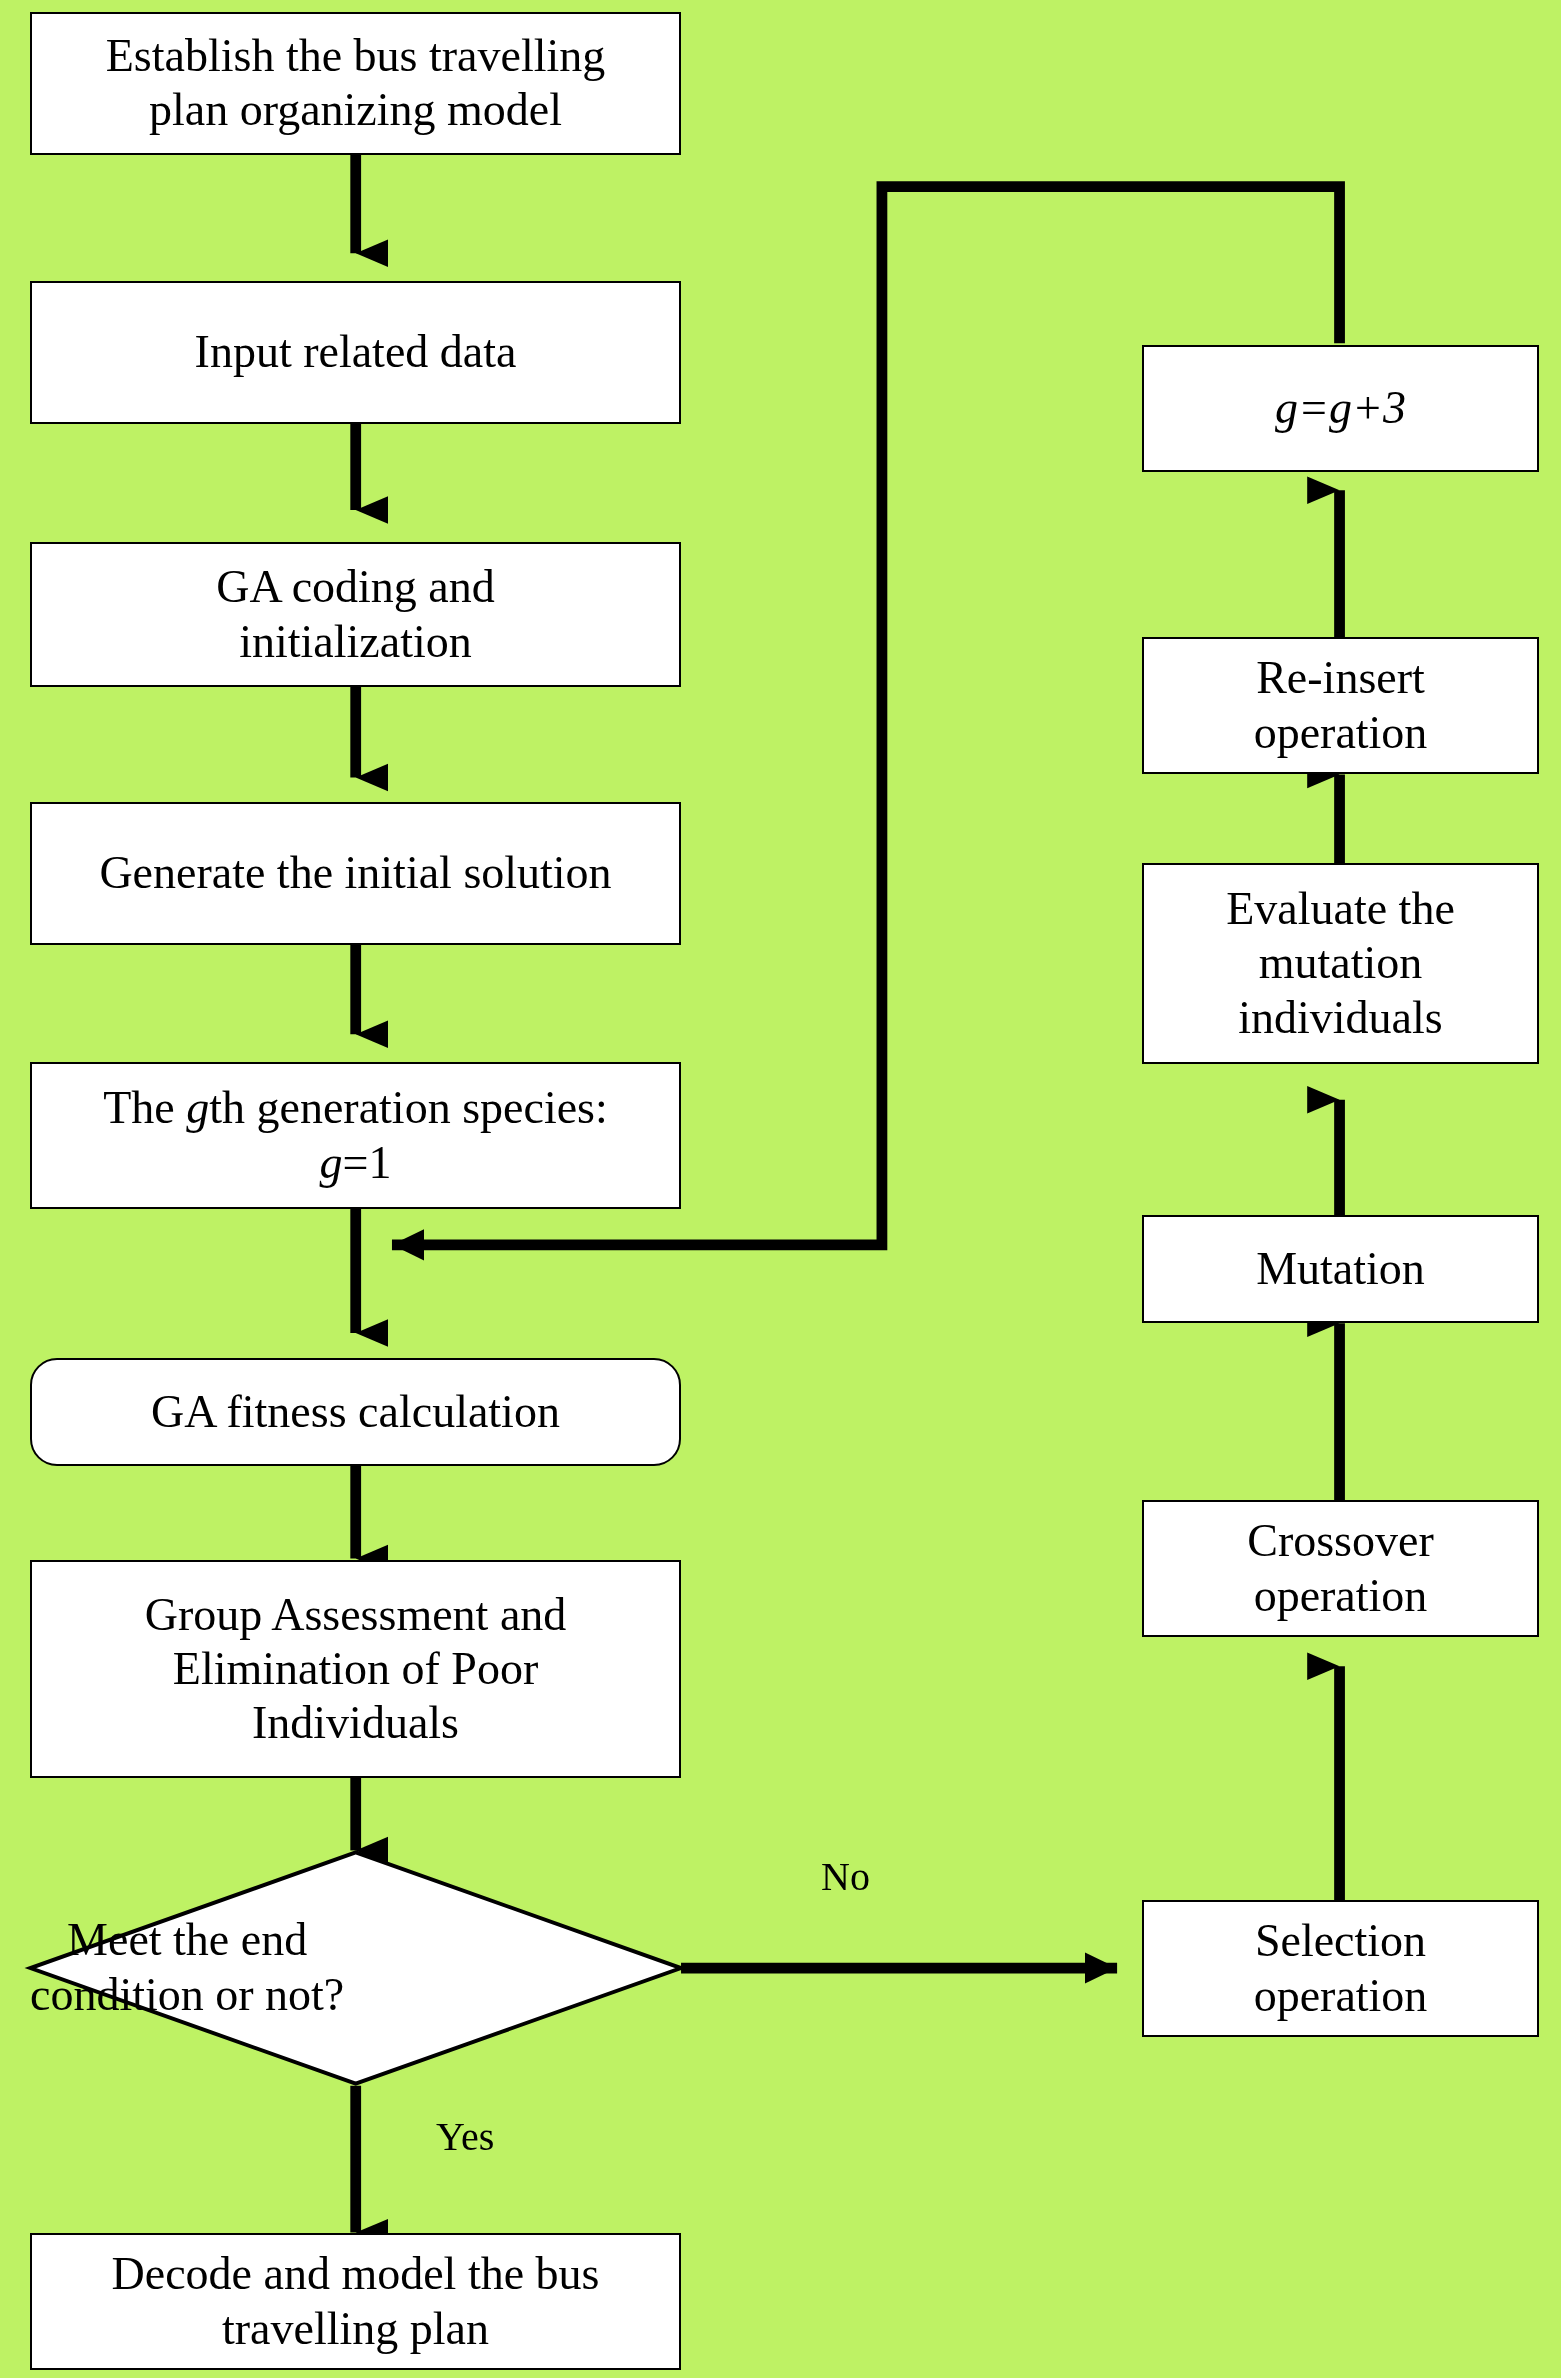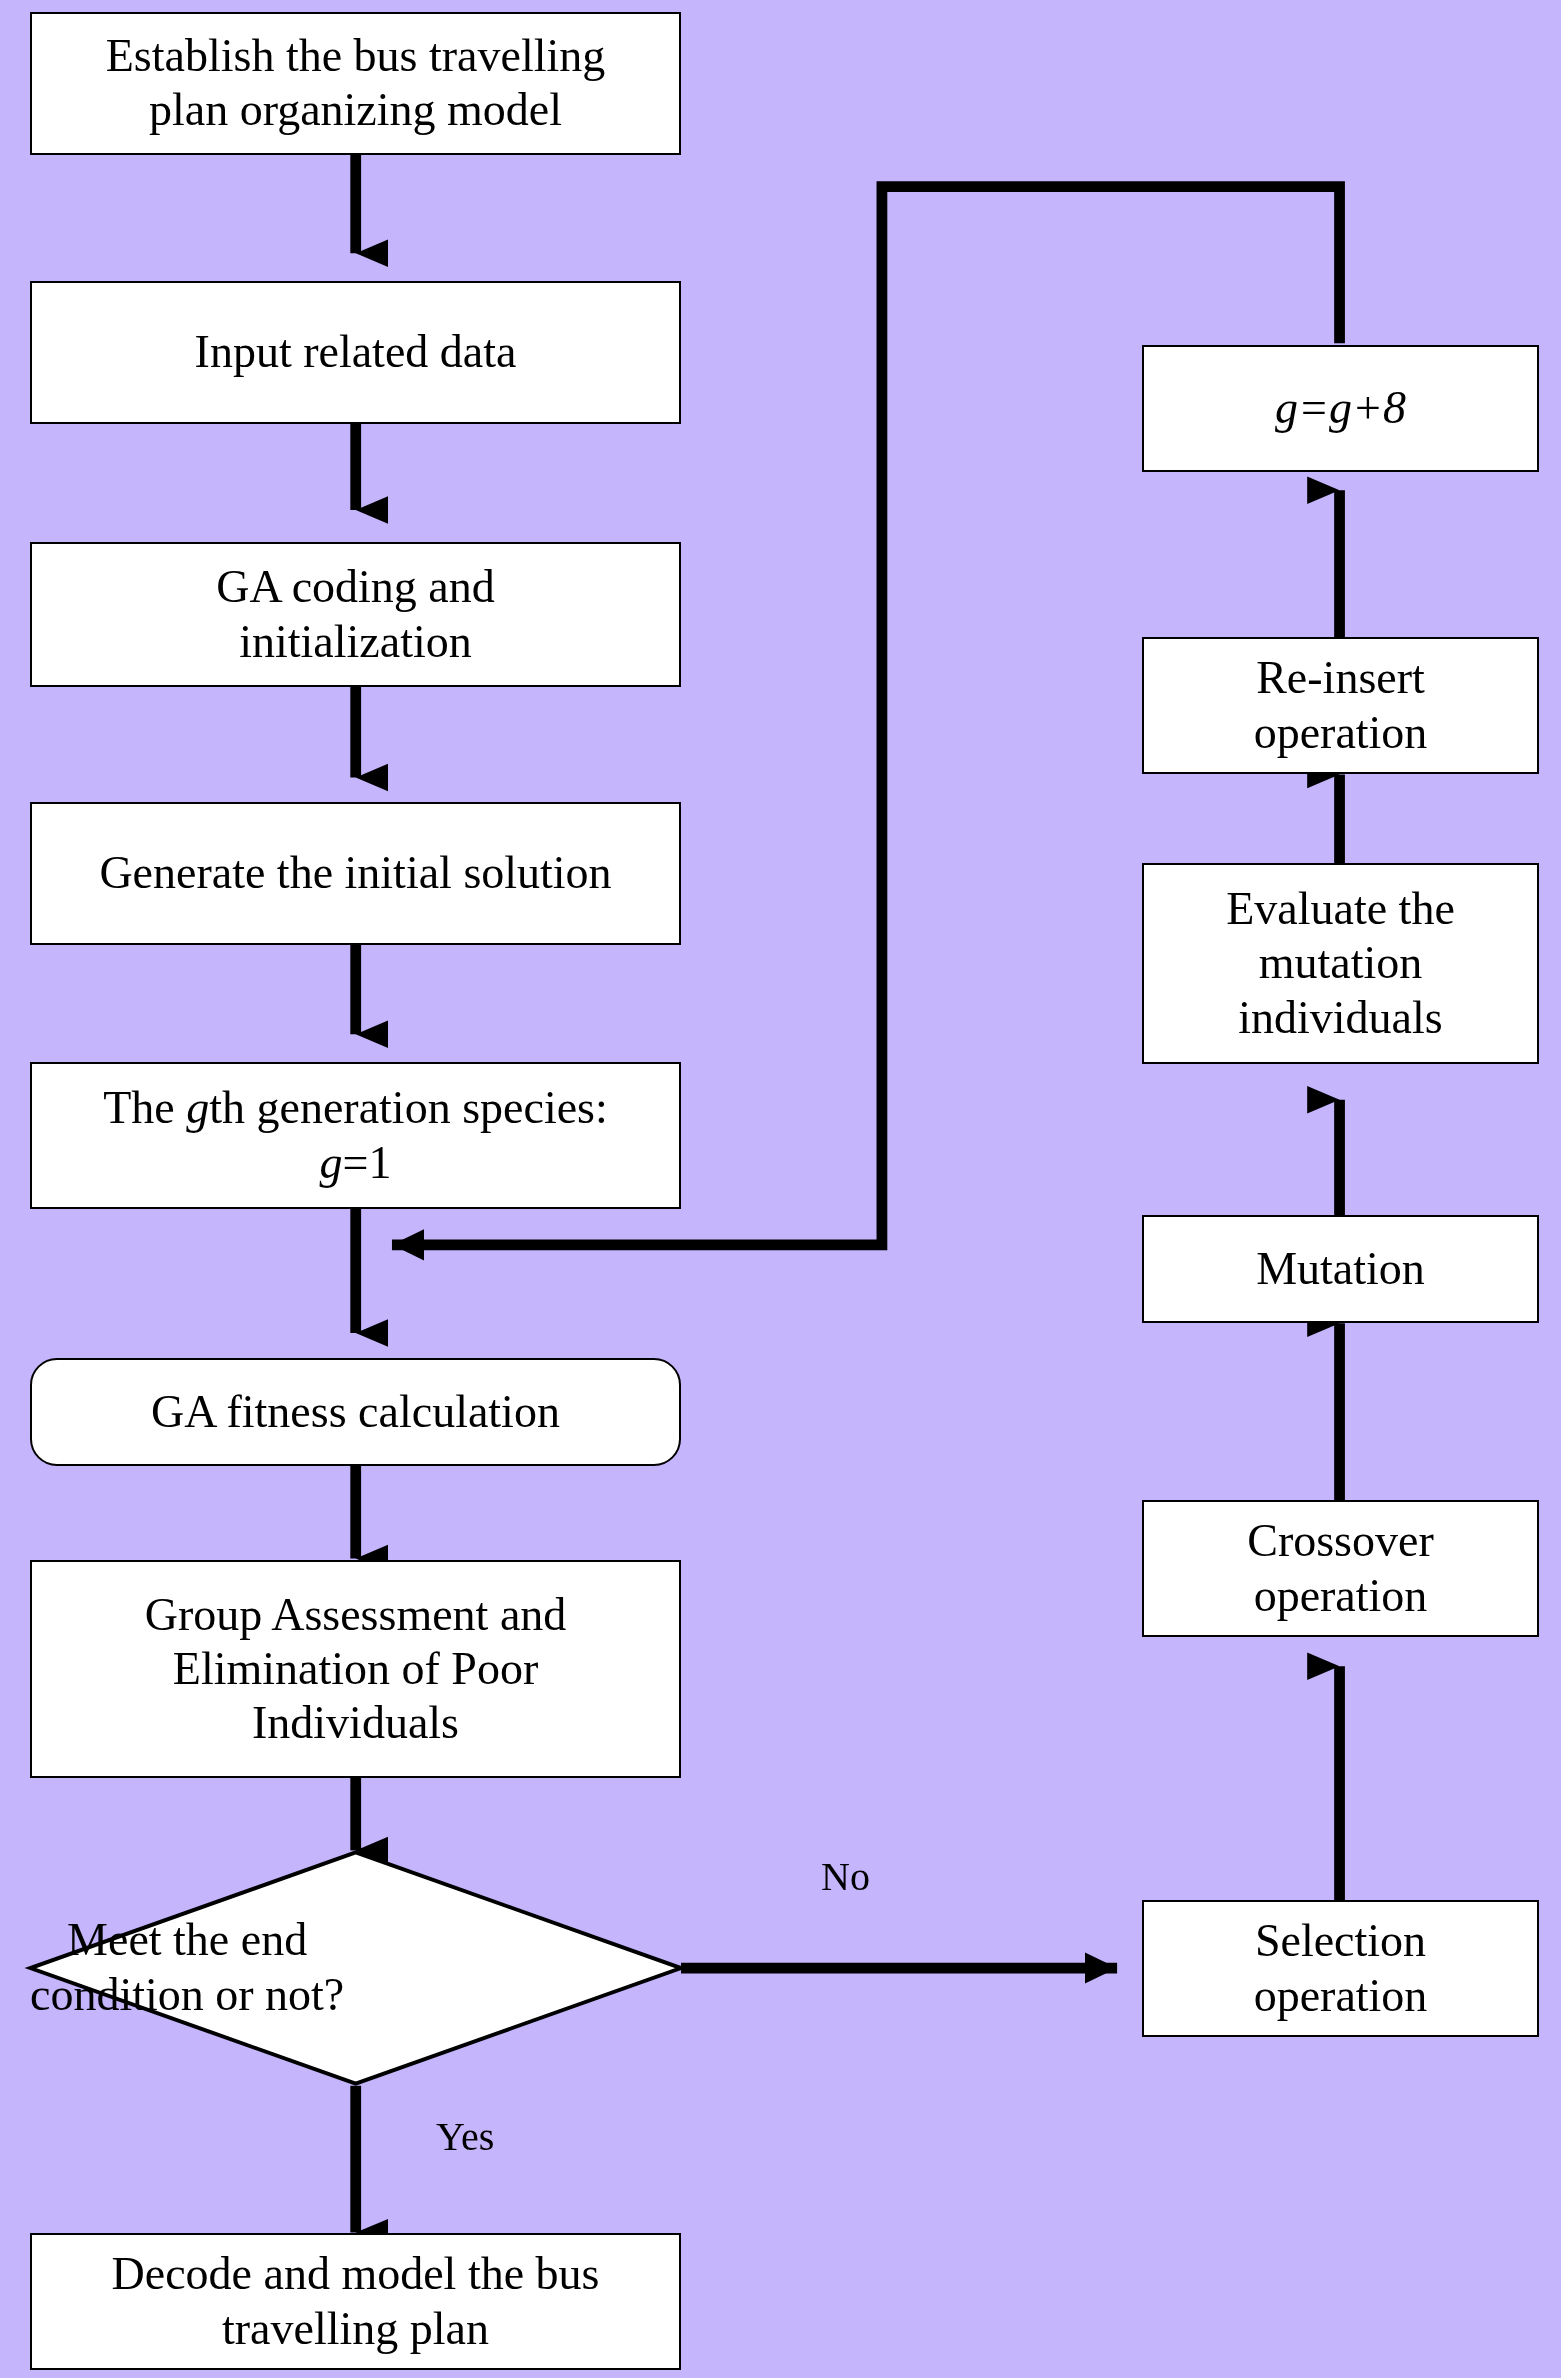--- a/index.html
+++ b/index.html
@@ -4,21 +4,21 @@
 <style>
   html, body {
     margin: 0;
     padding: 0;
     background: #ffffff;
   }
   #chart-root {
     position: relative;
     width: 1561px;
     height: 2379px;
-    background: #c4b5fd;
+    background: #bef264;
     font-family: "Liberation Serif", "DejaVu Serif", serif;
     overflow: hidden;
   }
   svg.layer {
     position: absolute;
     top: 0;
     left: 0;
     width: 1561px;
     height: 2379px;
   }
@@ -161,21 +161,21 @@
     <span class="txt">Meet the end
 condition or not?</span>
   </div>
 
   <div class="node-box" style="left:30px; top:2233px; width:651px; height:137px;">
     <span class="txt">Decode and model the bus
 travelling plan</span>
   </div>
 
   <div class="node-box" style="left:1142px; top:345px; width:397px; height:127px;">
-    <span class="txt ital">g=g+8</span>
+    <span class="txt ital">g=g+3</span>
   </div>
 
   <div class="node-box" style="left:1142px; top:637px; width:397px; height:137px;">
     <span class="txt">Re-insert
 operation</span>
   </div>
 
   <div class="node-box" style="left:1142px; top:863px; width:397px; height:201px;">
     <span class="txt">Evaluate the
 mutation

